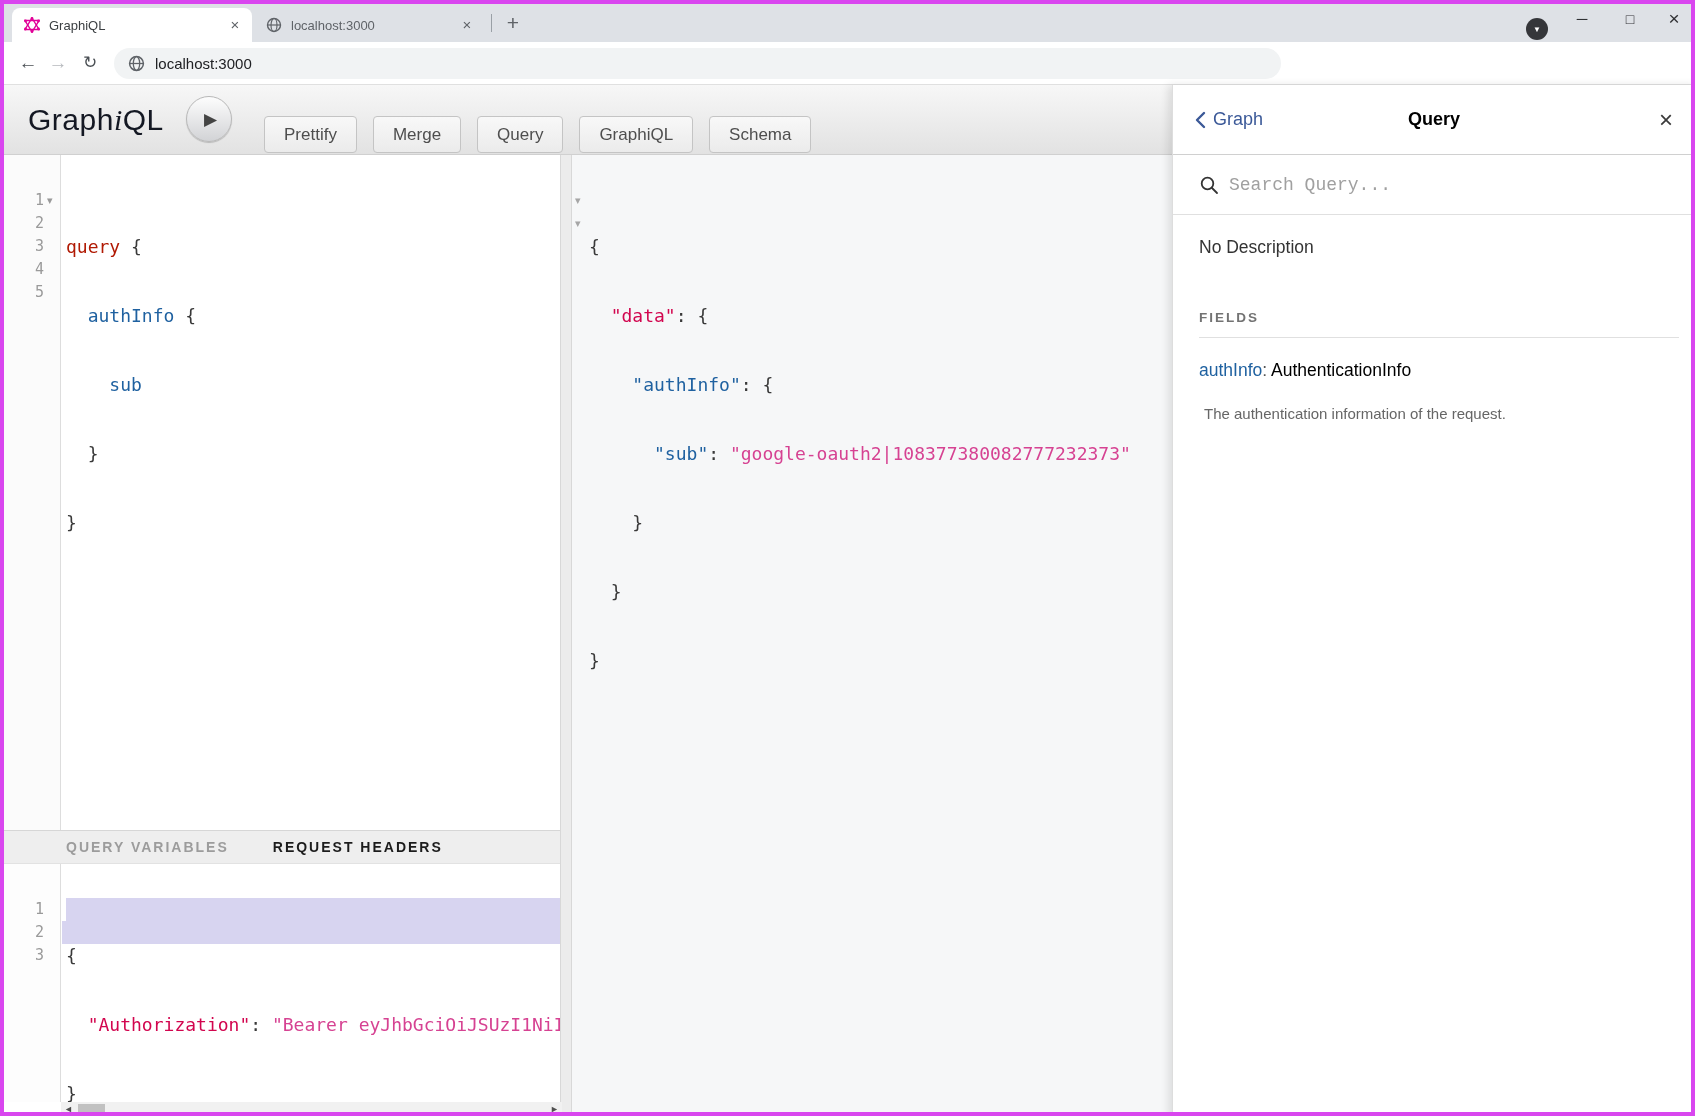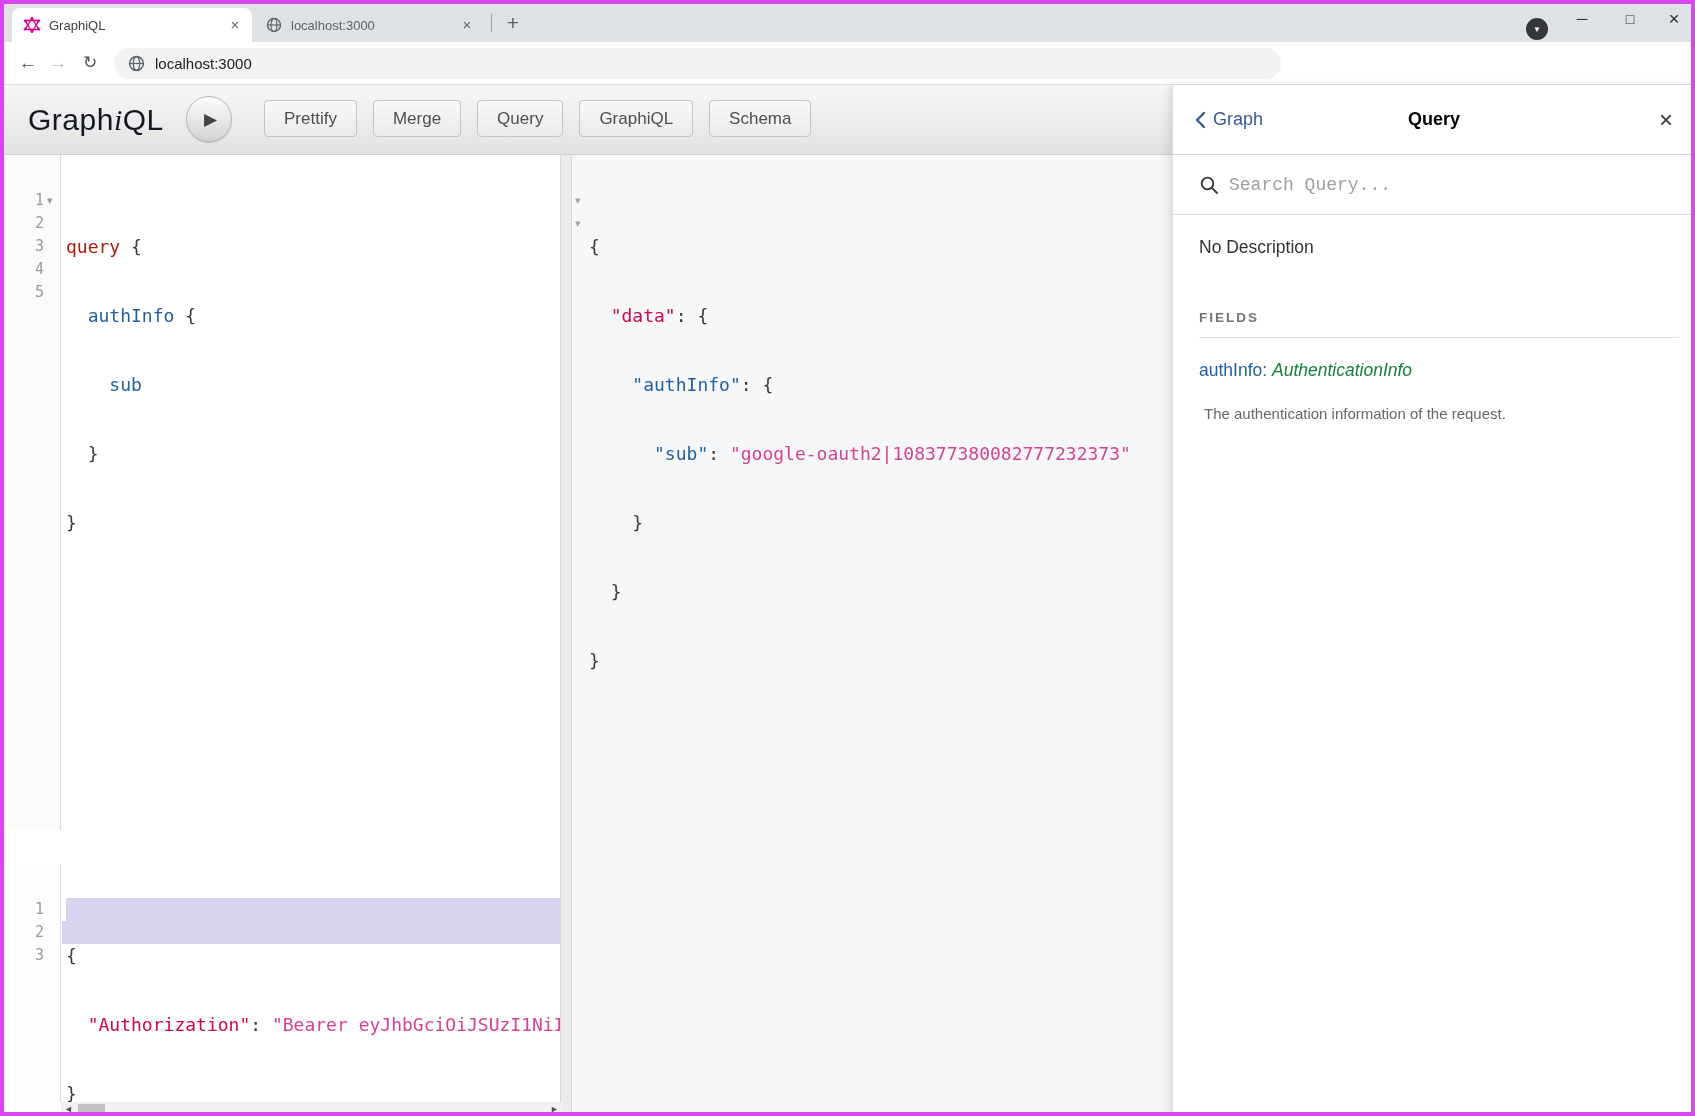--- a/index.html
+++ b/index.html
@@ -53,21 +53,21 @@
   
   .gql-topbar { position:absolute; left:0; top:81px; width:1168px; height:70px;
     background:linear-gradient(#f7f7f7,#e2e2e2); border-bottom:1px solid #d0d0d0; }
   .logo { position:absolute; left:24px; top:18px; font-size:30px; color:#141823; letter-spacing:0.5px; }
   .logo .it { font-style:italic; font-family:"Liberation Serif", serif; }
   .execbtn { position:absolute; left:182px; top:92px; width:46px; height:46px; border-radius:50%;
     background:linear-gradient(#fdfdfd,#d2d3d6); border:1px solid #b8b8b8;
     box-shadow:0 1px 1px rgba(0,0,0,0.2); color:#444; font-size:17px;
     display:flex; align-items:center; justify-content:center; }
   .execbtn span { margin-left:3px; }
-  .tbtns { position:absolute; left:260px; top:96px; display:flex; }
+  .tbtns { position:absolute; left:260px; top:112px; display:flex; }
   .tbtn { height:37px; margin-right:16px; padding:0 19px; font-size:17px; color:#4e4e4e;
     background:linear-gradient(#f8f8f8,#ebebeb); border:1px solid #c4c4c4; border-radius:4px;
     display:flex; align-items:center; }
   
   .mono { font-family:"DejaVu Sans Mono", monospace; font-size:18px; line-height:23px; white-space:pre; }
   .query-pane { position:absolute; left:0; top:151px; width:556px; height:675px; background:#fff; }
   .gutter { position:absolute; left:0; top:0; width:57px; height:100%; background:#fbfbfb;
     border-right:1px solid #ddd; }
   .lnum { position:absolute; left:0; width:40px; text-align:right;
     font-family:"DejaVu Sans Mono", monospace; font-size:15px; line-height:23px; color:#9a9a9a; }
@@ -113,21 +113,21 @@
   .doc-search input { border:none; outline:none; background:transparent; margin-left:10px; font-size:18px;
     color:#333; width:380px; font-family:Liberation Mono, monospace; }
   .doc-search input::placeholder { color:#a0a0a0; }
   .doc-content { position:absolute; left:0; top:130px; width:100%; }
   .doc-nodesc { margin:22px 0 0 26px; font-size:17.5px; color:#333; }
   .doc-cat { margin:52px 0 0 26px; font-size:13.5px; font-weight:bold; letter-spacing:2px; color:#737373; }
   .doc-hr { margin:12px 20px 0 26px; border:none; border-top:1px solid #e0e0e0; }
   .doc-field { margin:22px 0 0 26px; font-size:17.5px; }
   .doc-field .fname { color:#1F61A0; }
   .doc-field .fcolon { color:#555; }
-  .doc-field .ftype { color:#15803d;font-style:italic; }
+  .doc-field .ftype { color:#000000; }
   .doc-desc { margin:24px 24px 0 31px; font-size:15px; color:#666; }
   
   .ico24 { width:24px; height:24px; }
 </style>
 </head>
 <body>
 
 <div class="window">
 
   <div class="tabstrip">
@@ -274,20 +274,24 @@
       <div class="code-line tok-p">{</div>
       <div class="code-line"><span>  </span><span class="tok-def">"data"</span><span class="tok-p">: {</span></div>
       <div class="code-line"><span>    </span><span class="tok-prop">"authInfo"</span><span class="tok-p">: {</span></div>
       <div class="code-line"><span>      </span><span class="tok-prop">"sub"</span><span class="tok-p">: </span><span class="tok-str">"google-oauth2|108377380082777232373"</span></div>
       <div class="code-line tok-p">    }</div>
       <div class="code-line tok-p">  }</div>
       <div class="code-line tok-p">}</div>
     </div>
   </div>
 
+  <div class="var-titlebar">
+    <span class="var-tab inactive">QUERY VARIABLES</span>
+    <span class="var-tab active">REQUEST HEADERS</span>
+  </div>
 
   <div class="headers-editor">
     <div class="sel" style="left:62px; top:34px; width:494px;"></div>
     <div class="sel" style="left:58px; top:57px; width:498px;"></div>
     <div class="gutter" style="background:rgba(251,251,251,0.6);">
       <span class="lnum" style="top:34px;">1</span>
       <span class="lnum" style="top:57px;">2</span>
       <span class="lnum" style="top:80px;">3</span>
     </div>
     <div class="codebody mono">

